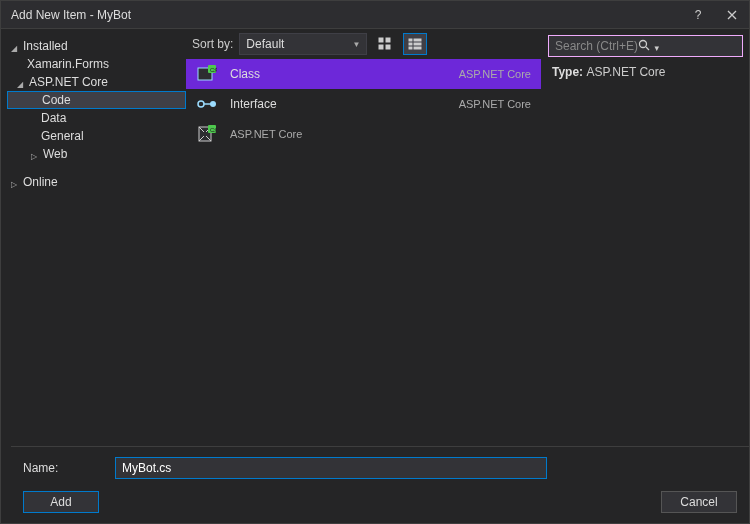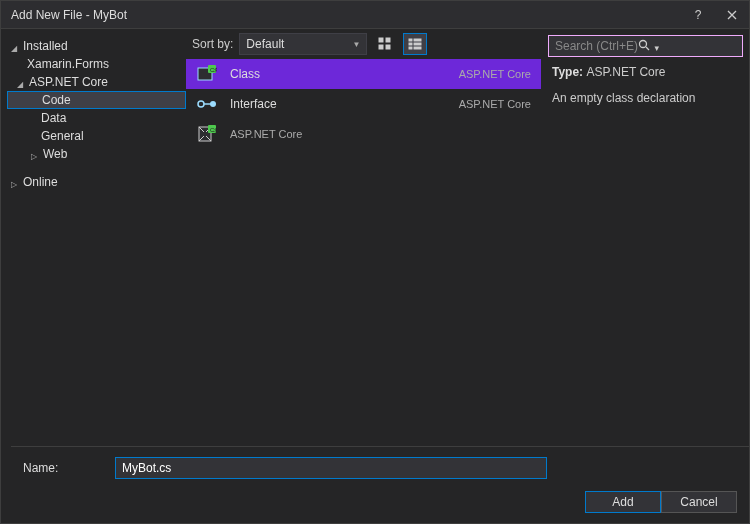--- a/index.html
+++ b/index.html
@@ -46,32 +46,32 @@
   .search .mag { color: #ccc; font-size: 12px; }
   .desc { padding: 0 10px; color: #ccc; }
   .desc .typeline { margin-bottom: 12px; }
   .desc .typeline b { color: #ddd; font-weight: 600; }
 
   
   .footer { background: #252526; border-top: 1px solid #3e3e3e; padding: 10px 12px; display: flex; flex-direction: column; gap: 12px; margin-left: 10px; }
   .name-row { display: flex; align-items: center; gap: 8px; }
   .name-row .lbl { width: 84px; color: #ddd; }
   .name-row input { flex: 1; max-width: 432px; background: #333337; border: 1px solid #007acc; color: #fff; height: 22px; padding: 0 6px; outline: none; font-size: 12px; }
-  .btn-row { display: flex; justify-content: flex-end; gap: 0; }
+  .btn-row { display: flex; justify-content: space-between; gap: 8px; }
   .btn { width: 76px; height: 22px; background: #333337; border: 1px solid #555; color: #ddd; display: flex; align-items: center; justify-content: center; font-size: 12px; }
   .btn.primary { border: 1px solid #007acc; }
 
 </style>
 </head>
 <body>
 
 <div class="window">
 
   <div class="titlebar">
-    <div class="title">Add New File - MyBot</div>
+    <div class="title">Add New Item - MyBot</div>
     <div class="tbtn help">?</div>
     <div class="tbtn close">
       <svg viewBox="0 0 10 10">
           <path d="M1 1 L9 9 M9 1 L1 9" stroke="#ccc" stroke-width="1.3"></path>
         </svg>
     </div>
   </div>
 
   <div class="body">
 
@@ -179,21 +179,20 @@
               <circle cx="5" cy="5" r="3.5" fill="none" stroke="#ccc" stroke-width="1.3"></circle>
               <line x1="8" y1="8" x2="11" y2="11" stroke="#ccc" stroke-width="1.3"></line>
             </svg>
           <span style="font-size:9px;margin-left:1px;">▾</span>
         </span>
       </div>
       <div class="desc">
         <div class="typeline">
           <b>Type:</b>&nbsp;<span>ASP.NET Core</span>
         </div>
-        <div>An empty class declaration</div>
       </div>
     </div>
 
   </div>
 
   <div class="footer">
     <div class="name-row">
       <span class="lbl">Name:</span>
       <input type="text" value="MyBot.cs" style="">
     </div>

